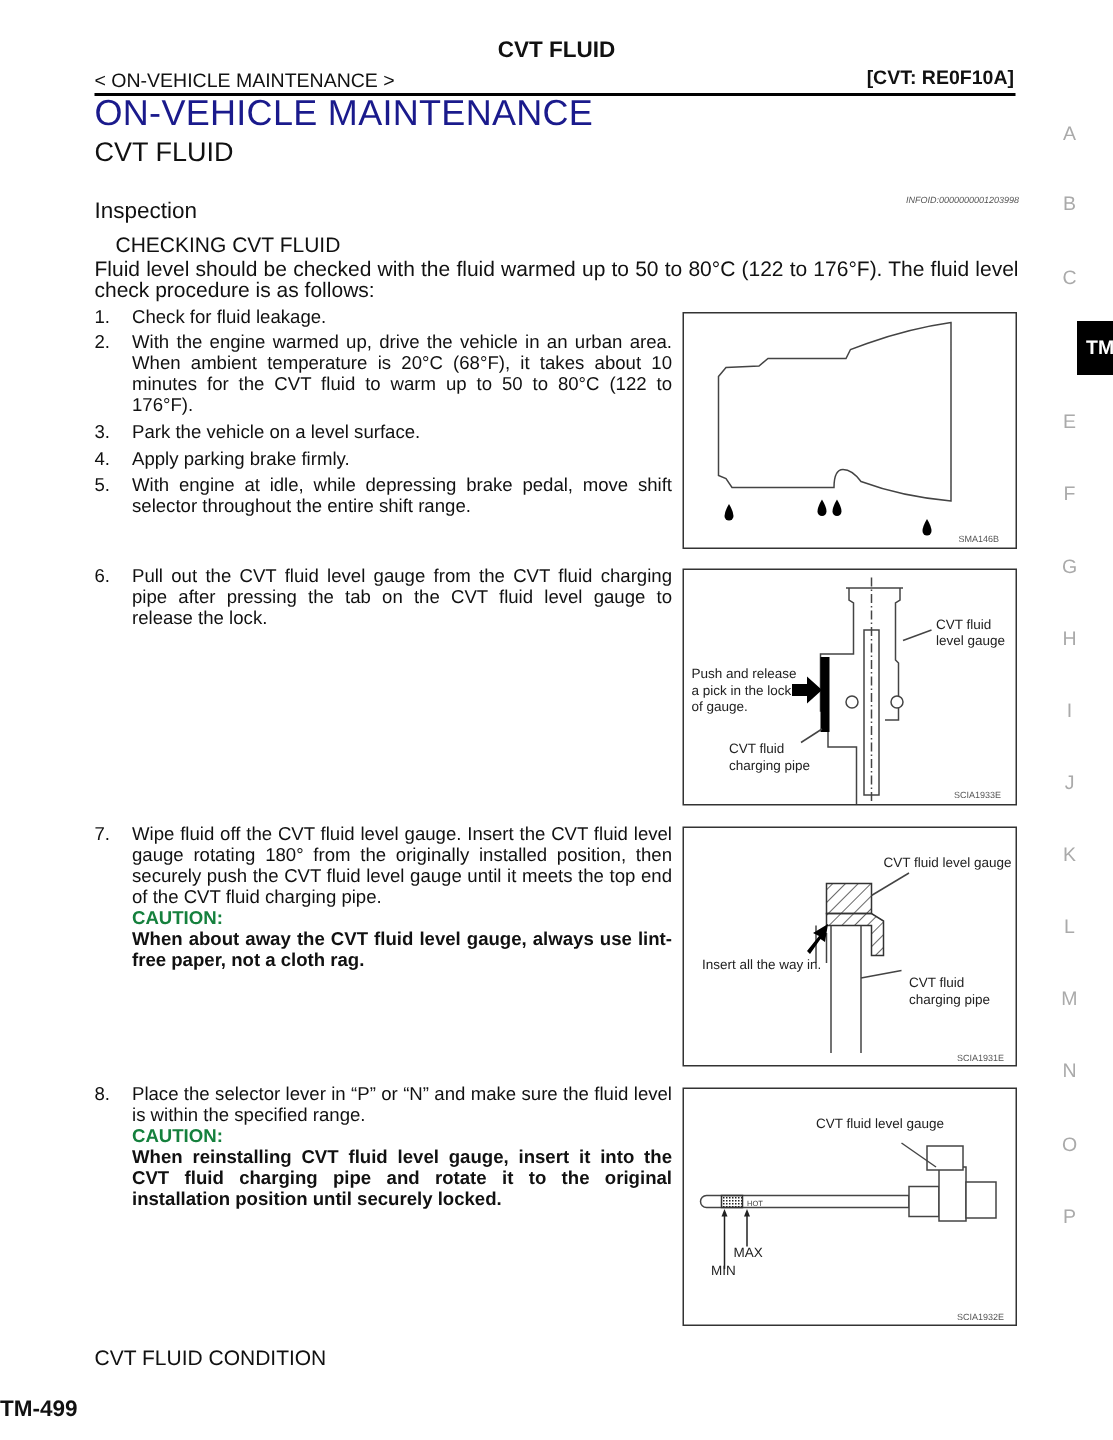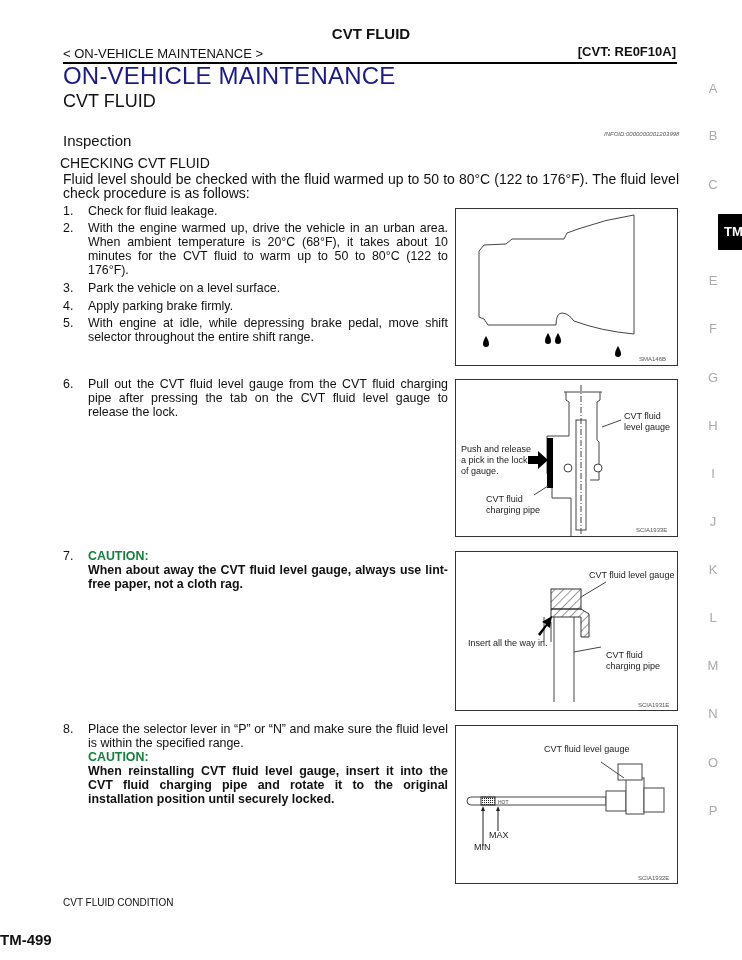--- a/index.html
+++ b/index.html
@@ -7,32 +7,32 @@
          font-family:"Liberation Sans", sans-serif; color:#111; }
   .abs { position:absolute; }
   .hdr-title { top:25px; left:0; width:742px; text-align:center; font-weight:bold; font-size:15px; }
   .hdr-crumb { top:46px; left:63px; font-size:13px; }
   .hdr-code { top:44px; right:66px; font-weight:bold; font-size:13px; }
   .hdr-rule { top:62px; left:63px; width:614px; height:2px; background:#000; }
   .sec-title { top:62px; left:63px; font-size:24px; color:#1a1a8c; letter-spacing:0.2px; }
   .sub-title { top:91px; left:63px; font-size:18px; }
   .insp { top:132px; left:63px; font-size:15px; }
   .infoid { top:131px; left:604px; font-size:6px; font-style:italic; color:#555; }
-  .h-check { top:155px; left:60px; font-size:14px; }
+  .h-check { top:155px; left:77px; font-size:14px; }
   .intro { top:172px; left:63px; width:616px; font-size:14px; line-height:14px; text-align:justify; }
   .step { position:absolute; left:63px; width:385px; font-size:12.4px; line-height:14px; }
   .step .num { position:absolute; left:0; top:0; }
   .step .txt { margin-left:25px; text-align:justify; }
   .caution { color:#15803d; font-weight:bold; }
   .bold { font-weight:bold; }
   .fig { position:absolute; left:455px; width:221px; border:1px solid #333; background:#fff; }
   .fig svg { display:block; }
   .tab { position:absolute; left:684px; width:58px; text-align:center; font-size:13px; color:#aaa; }
   .tab.active { background:#000; color:#fff; font-weight:bold; text-align:left; padding-left:6px; width:52px; height:36px; line-height:36px; }
-  .h-cond { top:897px; left:63px; font-size:10px; }
+  .h-cond { top:897px; left:63px; font-size:14px; }
   .footer { top:931px; left:0; width:742px; font-size:15px; font-weight:bold; }
   .flabel { font-family:"Liberation Sans", sans-serif; font-size:9px; fill:#222; }
   .fid { font-family:"Liberation Sans", sans-serif; font-size:6px; fill:#555; }
 </style>
 </head>
 <body>
 
 <div class="abs hdr-title">CVT FLUID</div>
 <div class="abs hdr-crumb">&lt; ON-VEHICLE MAINTENANCE &gt;</div>
 <div class="abs hdr-code">[CVT: RE0F10A]</div>
@@ -65,20 +65,21 @@
 <div class="step" style="top:316px;">
   <span class="num">5.</span>
   <div class="txt">With engine at idle, while depressing brake pedal, move shift selector throughout the entire shift range.</div>
 </div>
 <div class="step" style="top:377px;">
   <span class="num">6.</span>
   <div class="txt">Pull out the CVT fluid level gauge from the CVT fluid charging pipe after pressing the tab on the CVT fluid level gauge to release the lock.</div>
 </div>
 <div class="step" style="top:549px;">
   <span class="num">7.</span>
+  <div class="txt">Wipe fluid off the CVT fluid level gauge. Insert the CVT fluid level gauge rotating 180° from the originally installed position, then securely push the CVT fluid level gauge until it meets the top end of the CVT fluid charging pipe.</div>
   <div class="txt caution">CAUTION:</div>
   <div class="txt bold">When about away the CVT fluid level gauge, always use lint-free paper, not a cloth rag.</div>
 </div>
 <div class="step" style="top:722px;">
   <span class="num">8.</span>
   <div class="txt">Place the selector lever in “P” or “N” and make sure the fluid level is within the specified range.</div>
   <div class="txt caution">CAUTION:</div>
   <div class="txt bold">When reinstalling CVT fluid level gauge, insert it into the CVT fluid charging pipe and rotate it to the original installation position until securely locked.</div>
 </div>
 

